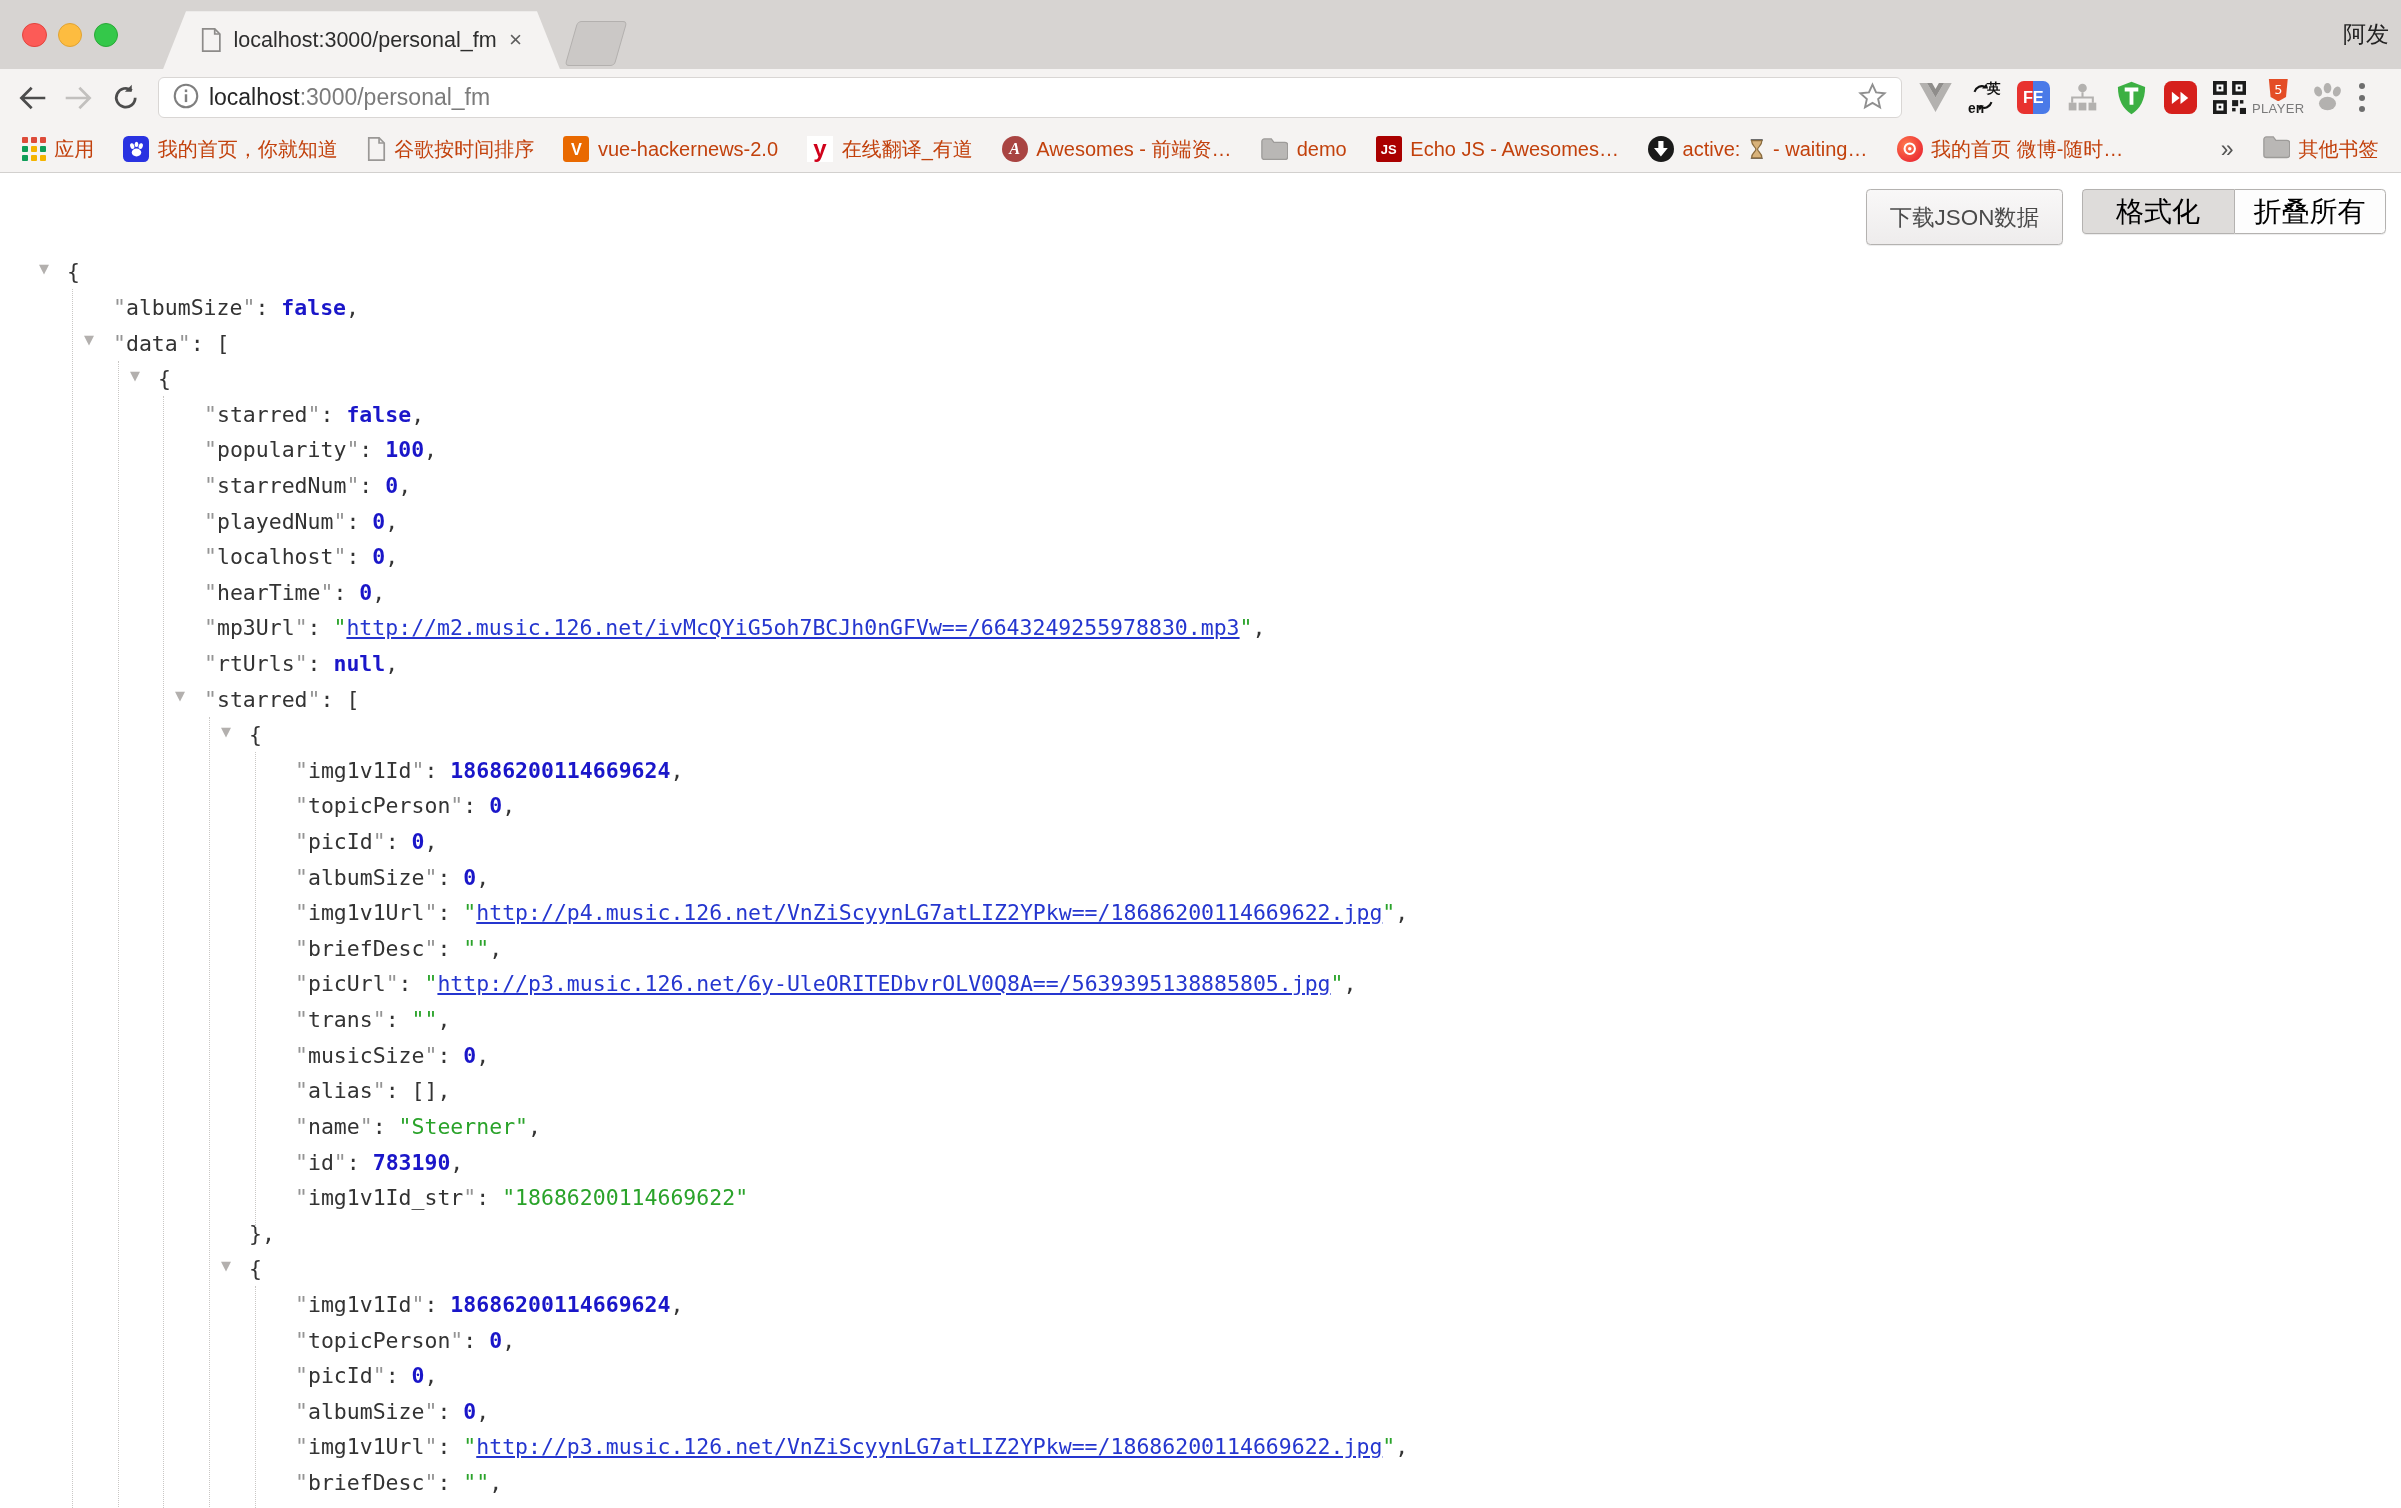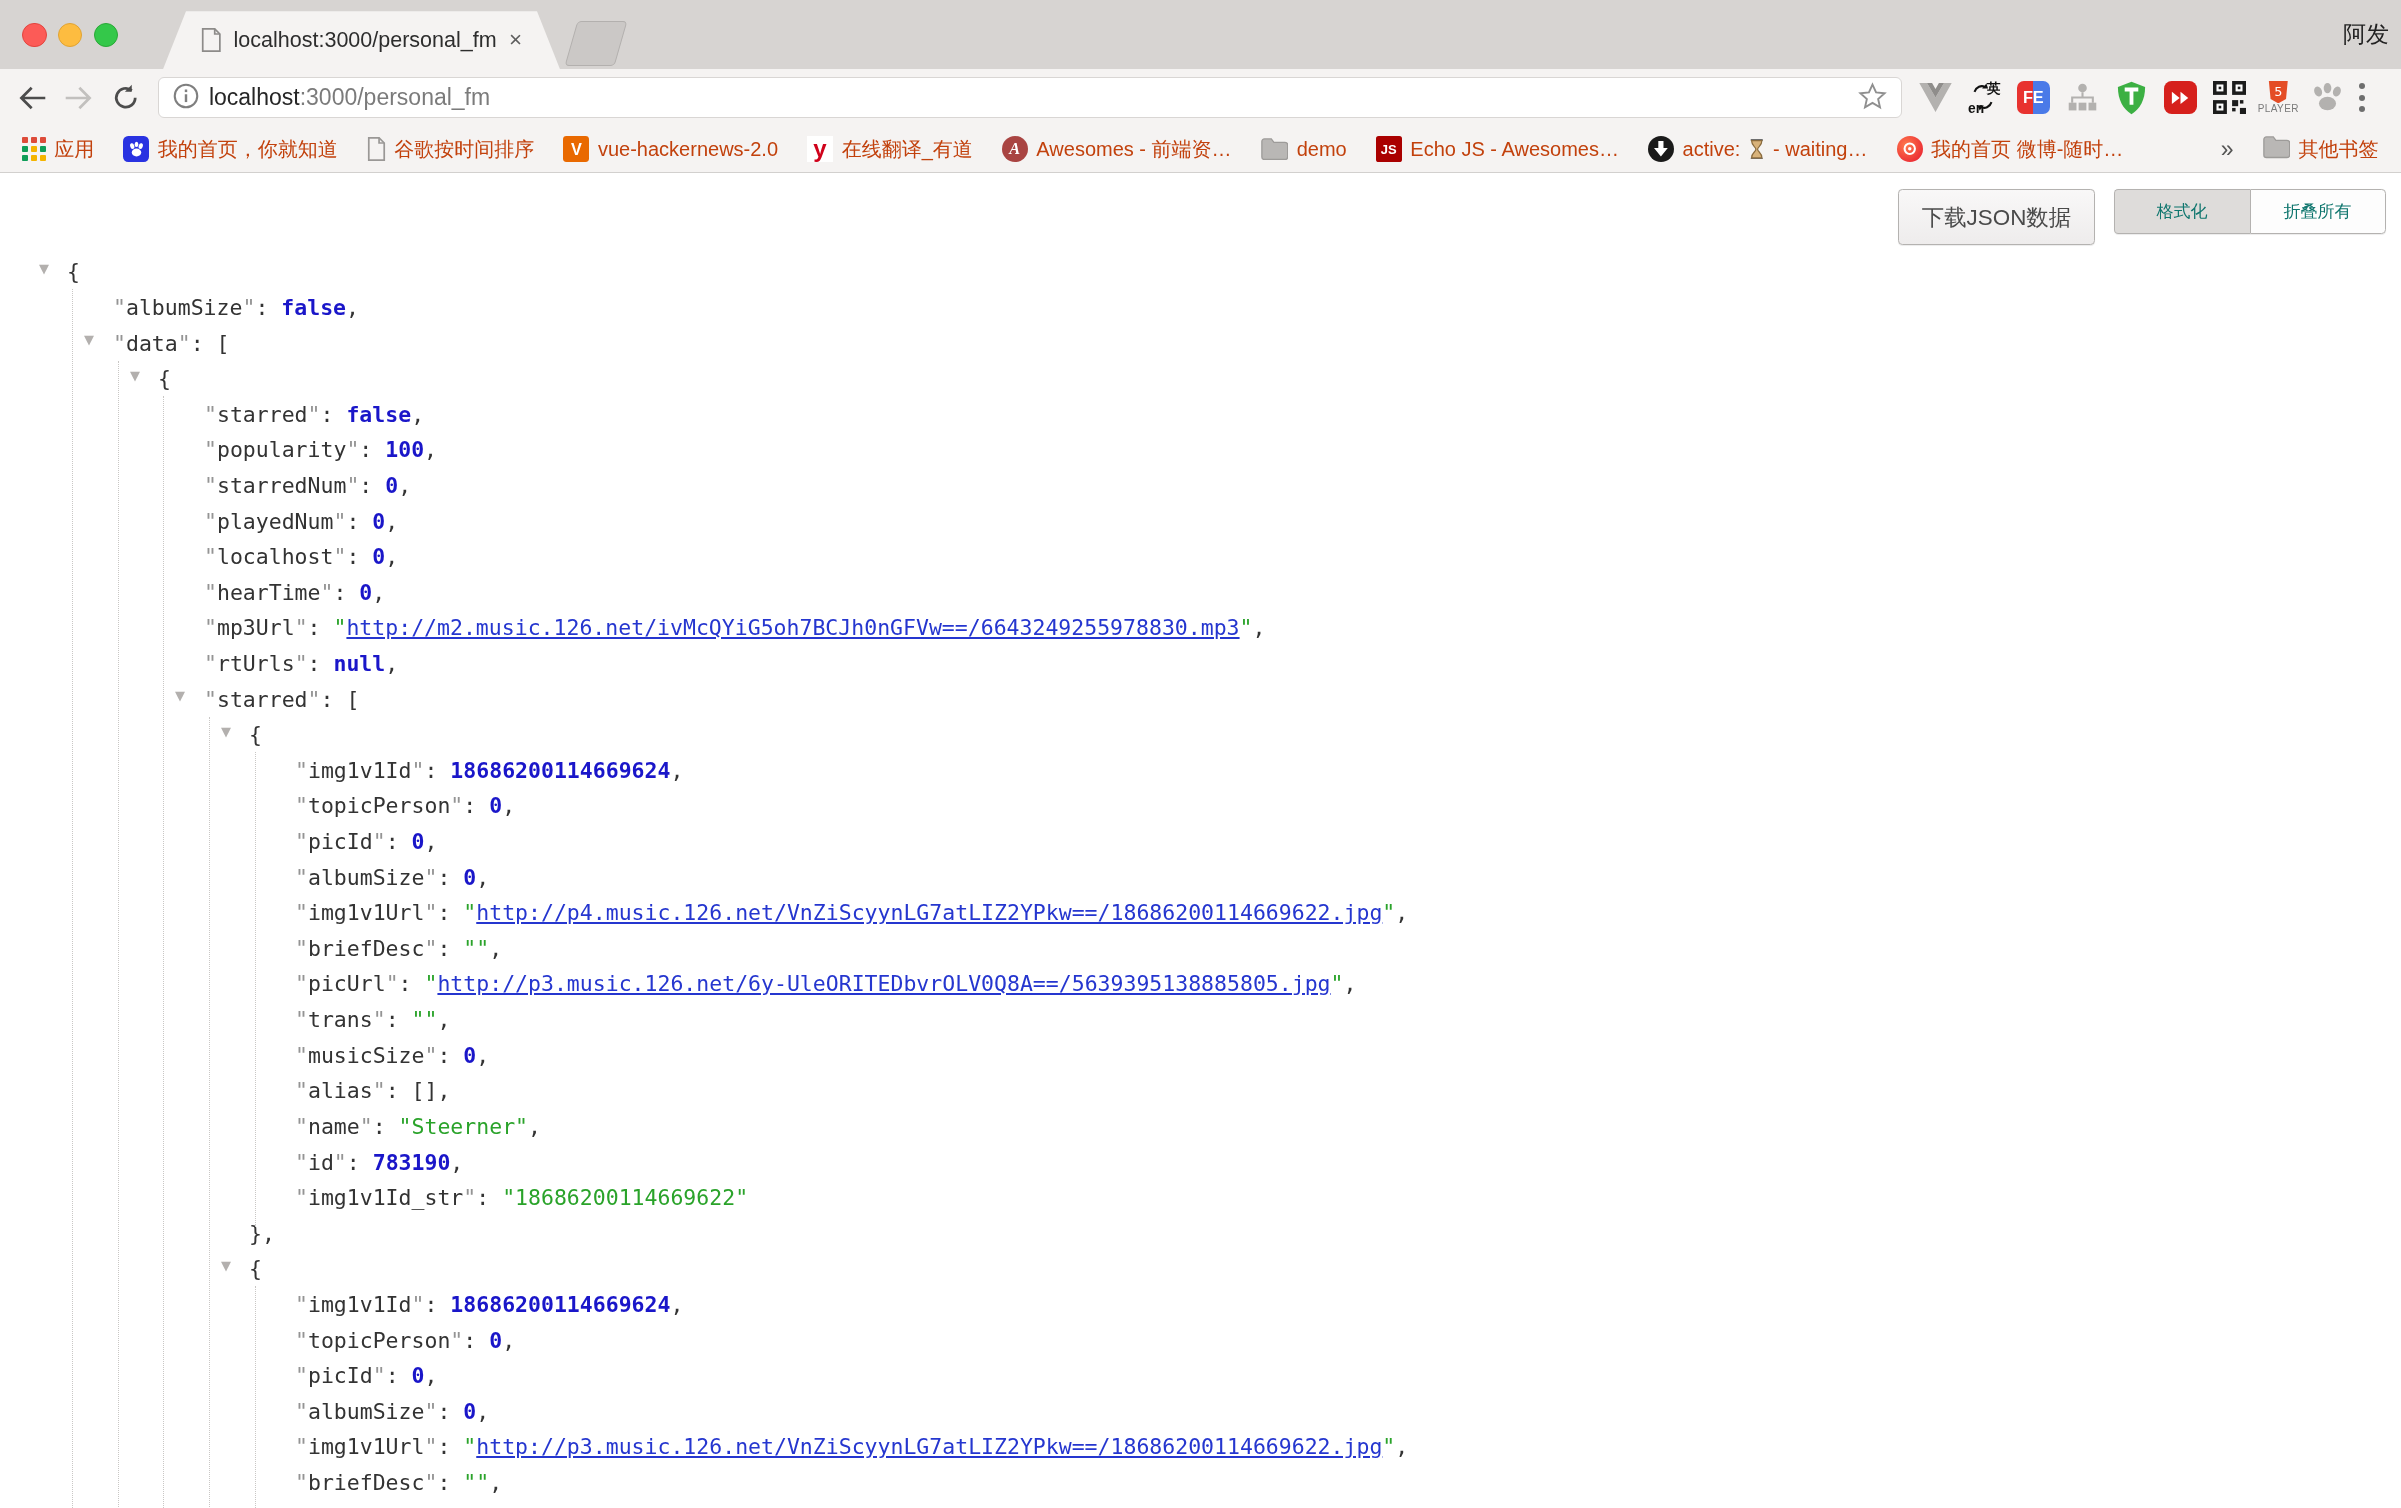--- a/index.html
+++ b/index.html
@@ -52,21 +52,21 @@
   .apps-grid i{border-radius:0.9px;}
 
   
   .content{position:relative;height:1337px;background:#fff;overflow:hidden;}
   .actions{position:absolute;top:16.3px;right:15.5px;display:flex;align-items:flex-start;}
   .btn{height:56px;font-size:22.4px;color:#4a4a4a;background:linear-gradient(#f9f8f8,#eeecec);
        border:0.9px solid #b4b2b0;border-radius:4.3px;padding:0 22.4px;cursor:pointer;
        font-family:"Liberation Sans","DejaVu Sans",sans-serif;}
   .download{margin-right:19px;box-shadow:0 0.9px 0.9px rgba(0,0,0,.08);}
   .segmented{display:flex;box-shadow:0 0.9px 0.9px rgba(0,0,0,.08);border-radius:4.3px;}
-  .seg-btn{width:136px;height:45px;font-size:17px;color:#0f766e;border:0.9px solid #b4b2b0;
+  .seg-btn{width:152px;height:45px;font-size:28px;color:#000000;border:0.9px solid #b4b2b0;
            background:#fdfdfd;cursor:pointer;font-family:"Liberation Sans","DejaVu Sans",sans-serif;}
   .seg-btn.first{border-radius:4.3px 0 0 4.3px;border-right:none;background:#dedcda;}
   .seg-btn.last{border-radius:0 4.3px 4.3px 0;}
 
   
   .json-tree{position:absolute;left:0;top:0;width:100%;height:100%;
              font-family:"DejaVu Sans Mono","Liberation Mono",monospace;font-size:21.5px;}
   .json-line{position:absolute;white-space:pre;line-height:29px;}
   .seg-q{color:#949494;}
   .seg-k{color:#333333;}
@@ -199,21 +199,21 @@
               <rect x="6.5" y="28.5" width="3" height="3"></rect>
             </g>
           </svg>
       </span>
       <span class="ext">
         <span style="display:flex;flex-direction:column;align-items:center;">
           <svg width="20.6" height="22.4" viewBox="0 0 24 26">
               <path d="M1 0 h22 l-2 21 -9 5 -9-5 z" fill="#e44d26"></path>
               <text x="12" y="18" font-size="15" fill="#fff" text-anchor="middle" font-family="DejaVu Sans">5</text>
             </svg>
-          <span style="font-size:10px;color:#7a7a7a;letter-spacing:0.4px;">PLAYER</span>
+          <span style="font-size:13px;color:#7a7a7a;letter-spacing:0.4px;">PLAYER</span>
         </span>
       </span>
       <span class="ext">
         <svg width="33" height="29" viewBox="0 0 38 34">
             <g fill="#b3b1af">
               <ellipse cx="8" cy="10" rx="4.5" ry="6" transform="rotate(-20 8 10)"></ellipse>
               <ellipse cx="19" cy="6" rx="4.5" ry="6"></ellipse>
               <ellipse cx="30" cy="10" rx="4.5" ry="6" transform="rotate(20 30 10)"></ellipse>
               <ellipse cx="19" cy="24" rx="10" ry="8"></ellipse>
             </g>

